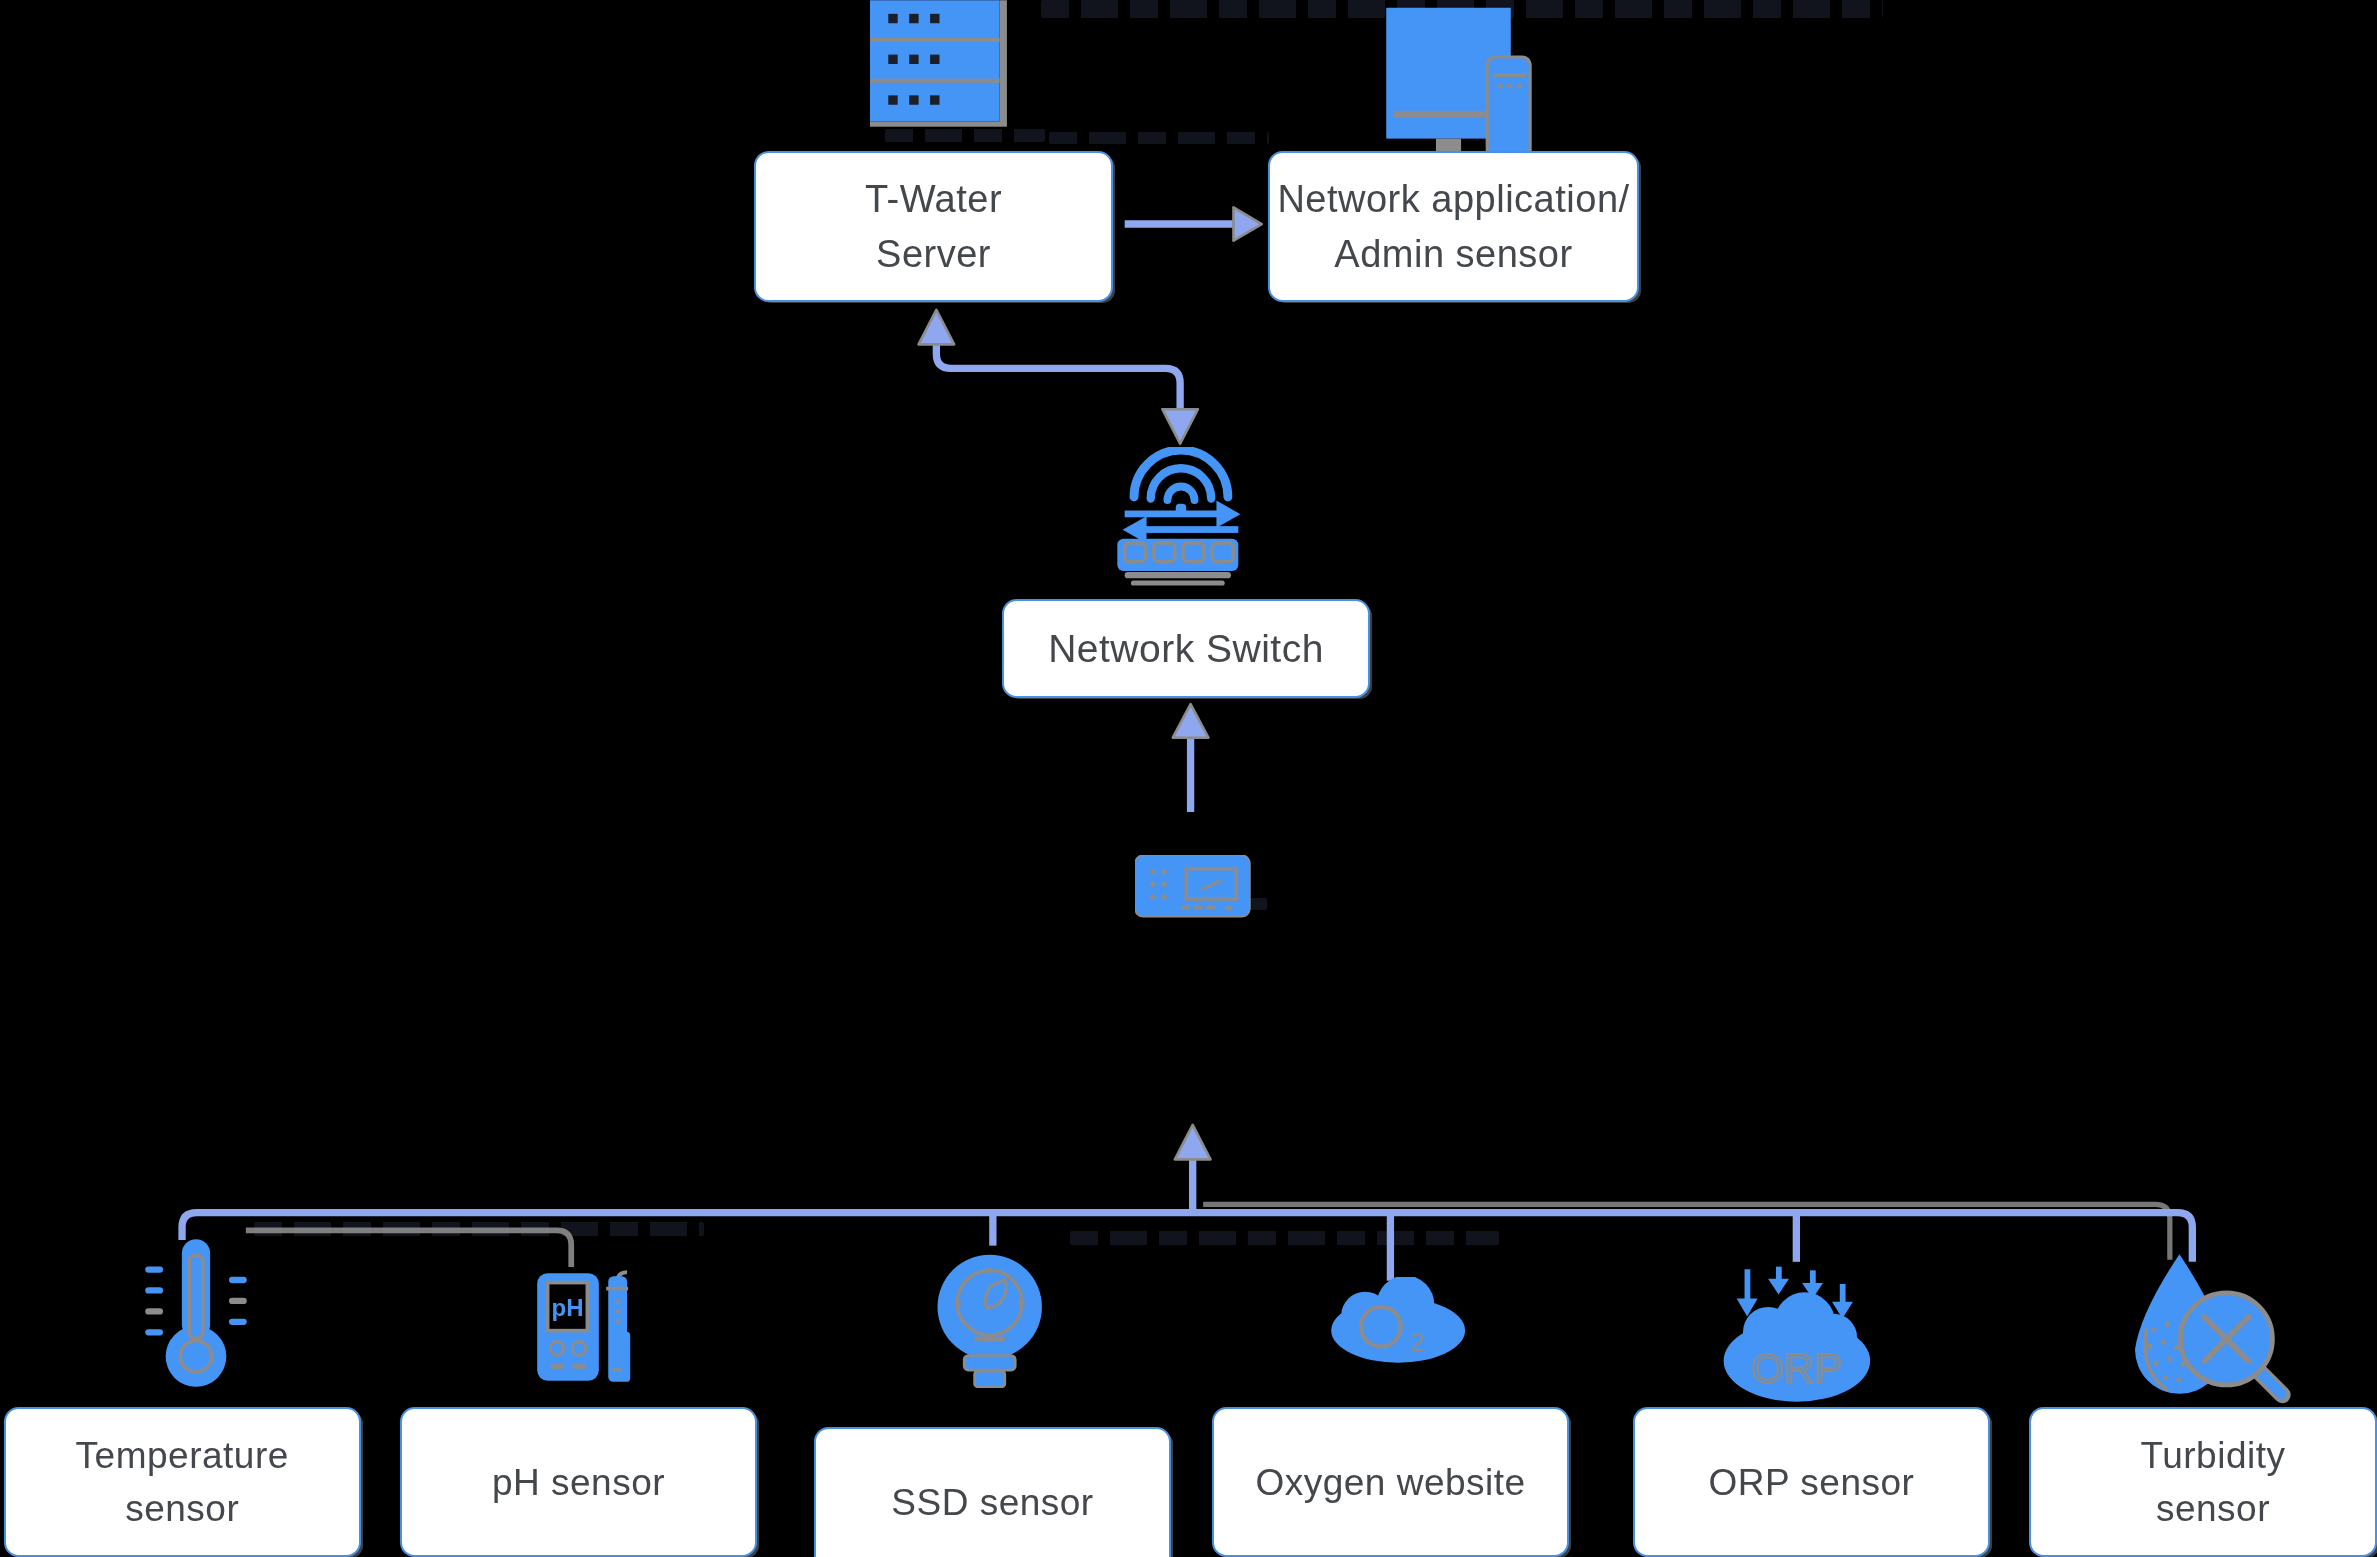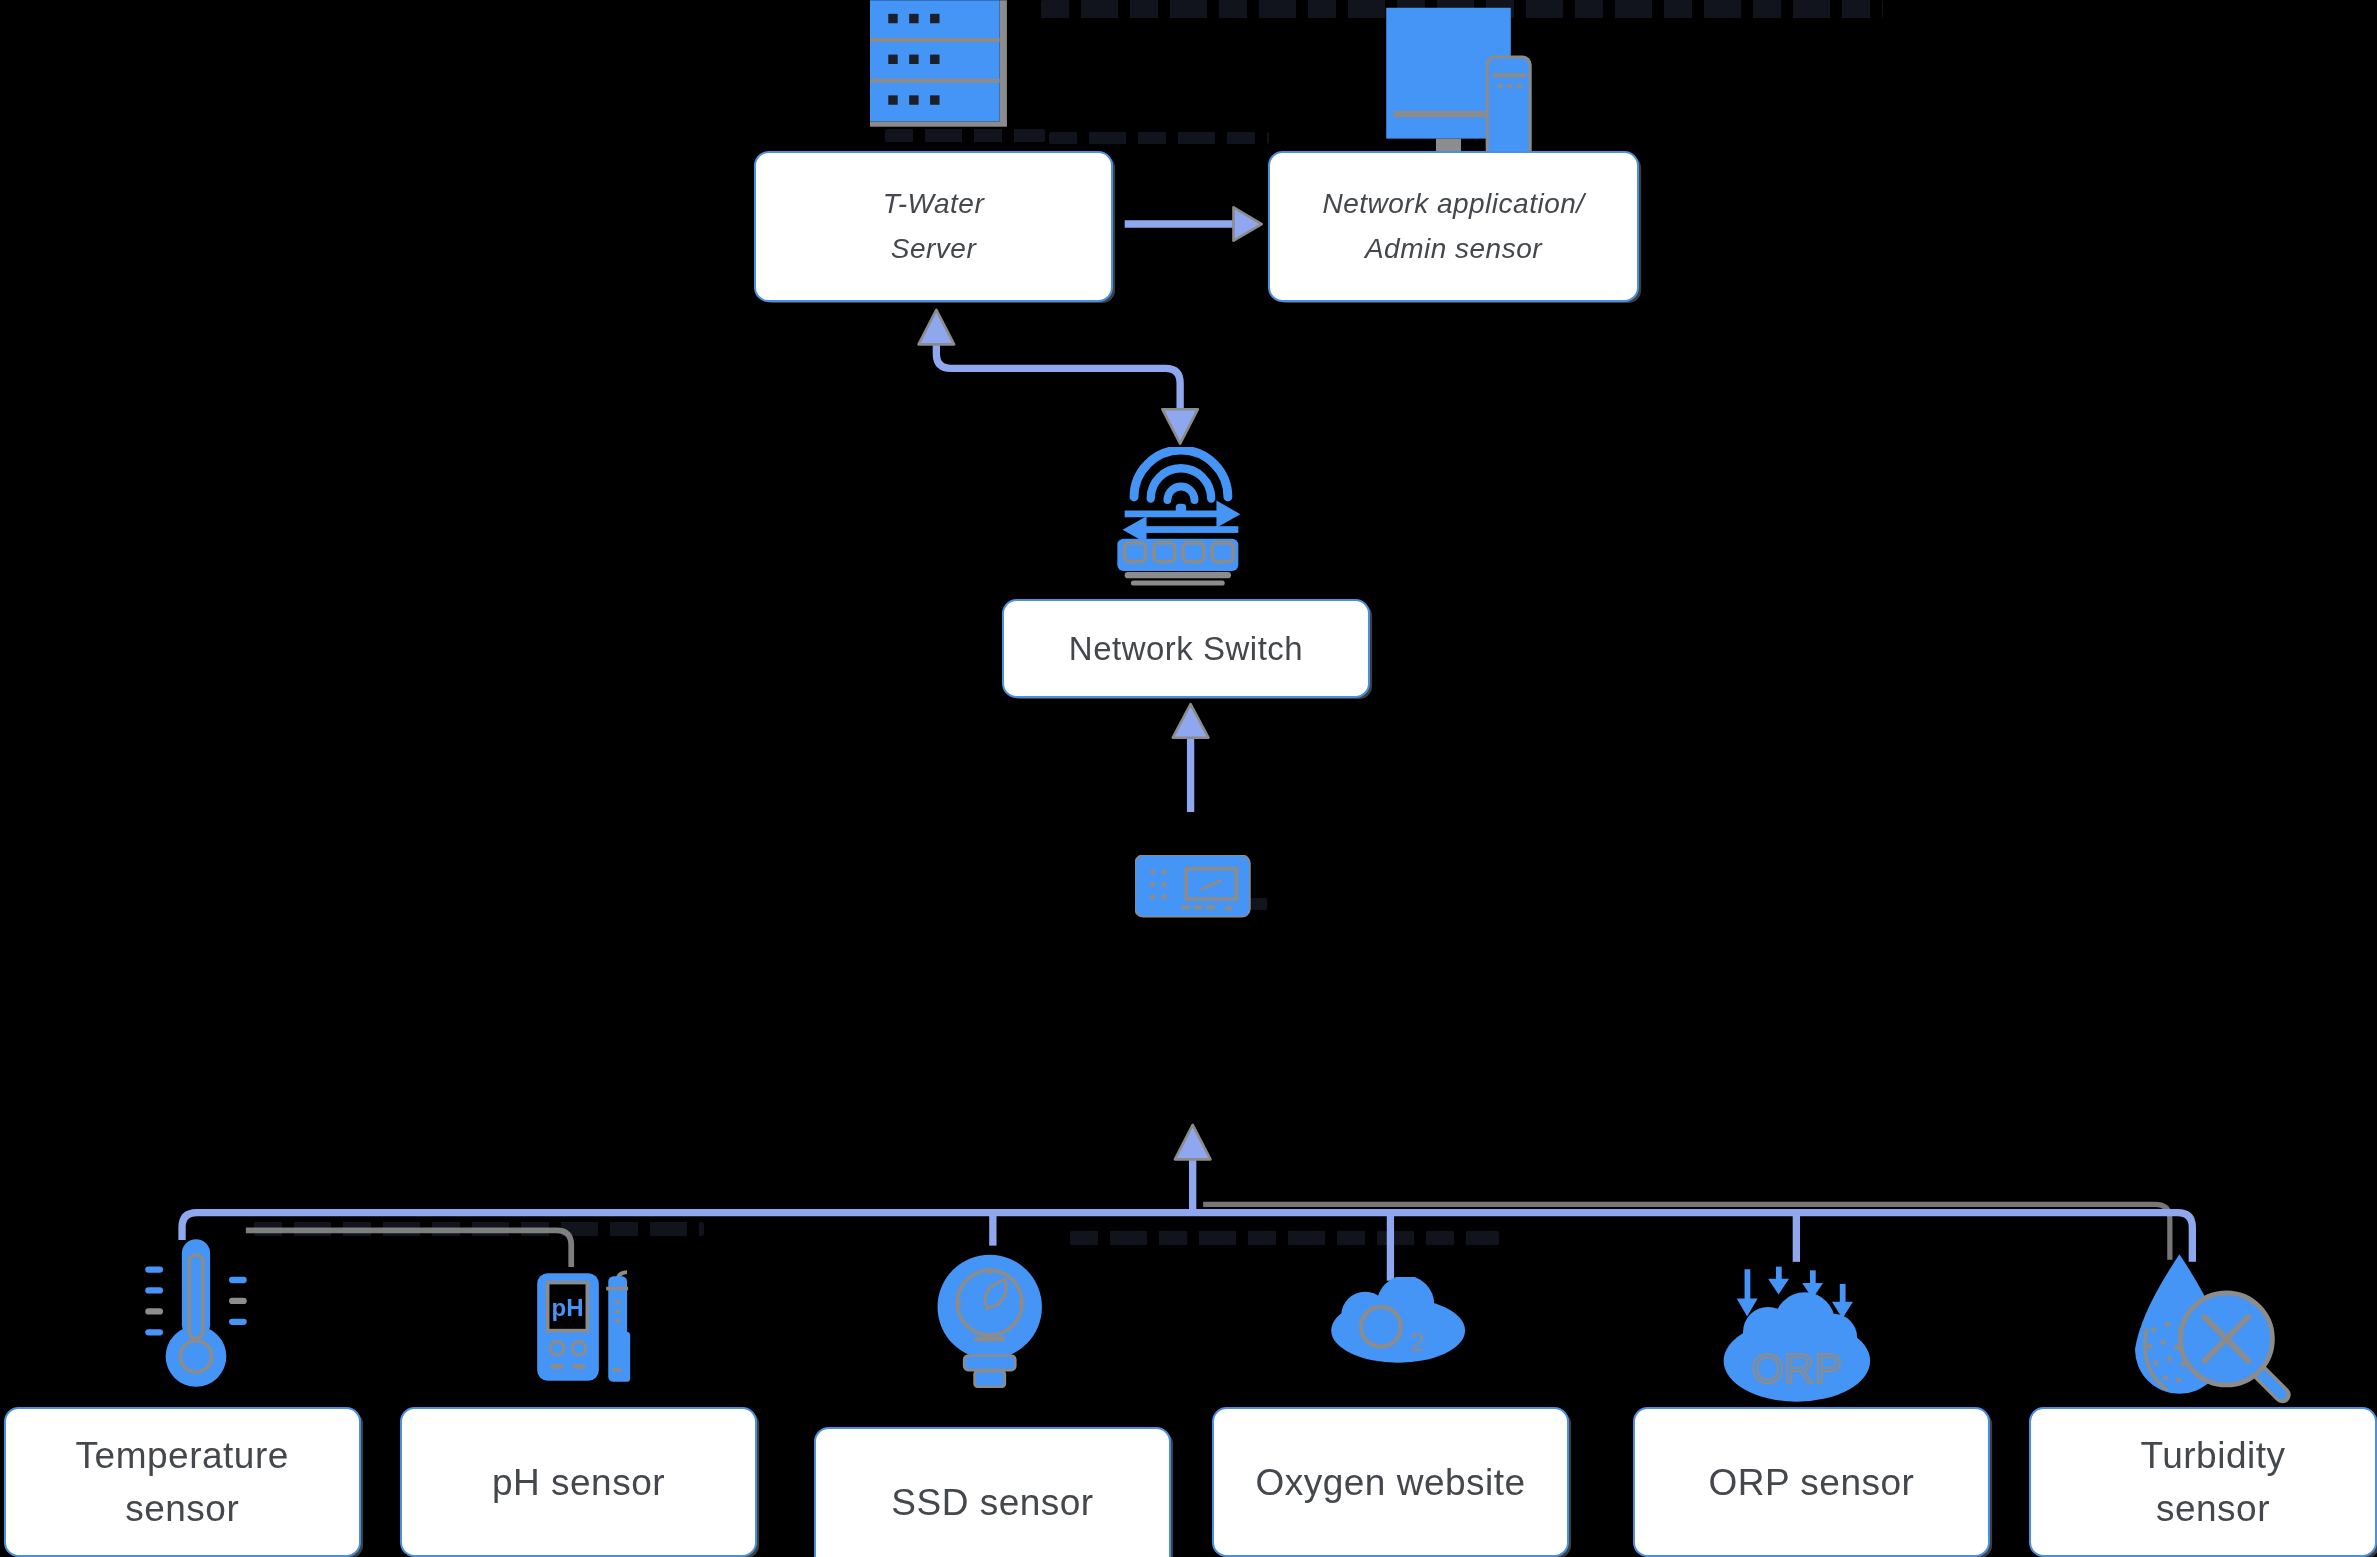--- a/index.html
+++ b/index.html
@@ -21,22 +21,22 @@
     position:absolute;
     background:var(--box-fill);
     border:2.6px solid var(--box-border);
     border-radius:14.6px;
     box-shadow:3.7px 2.6px 0 -1.6px rgba(140,140,140,.45);
     display:flex;flex-direction:column;align-items:center;justify-content:center;
     gap:16.7px;text-align:center;letter-spacing:0.5px;
   }
   .node span{display:block;line-height:1;}
   .node span:empty{display:none;}
-  .toprow span{font-size:28px;font-style:italic;}
-  .midrow span{font-size:33px;}
+  .toprow span{font-size:38px;}
+  .midrow span{font-size:39px;}
   .sensor span{font-size:37px;}
   .artifact{position:absolute;border-radius:2.1px;
     background:repeating-linear-gradient(90deg,var(--artifact) 0 28px,transparent 28px 40px,var(--artifact) 40px 77px,transparent 77px 89px);}
   svg{display:block;}
 </style>
 </head>
 <body>
 
 <div id="canvas">
 

